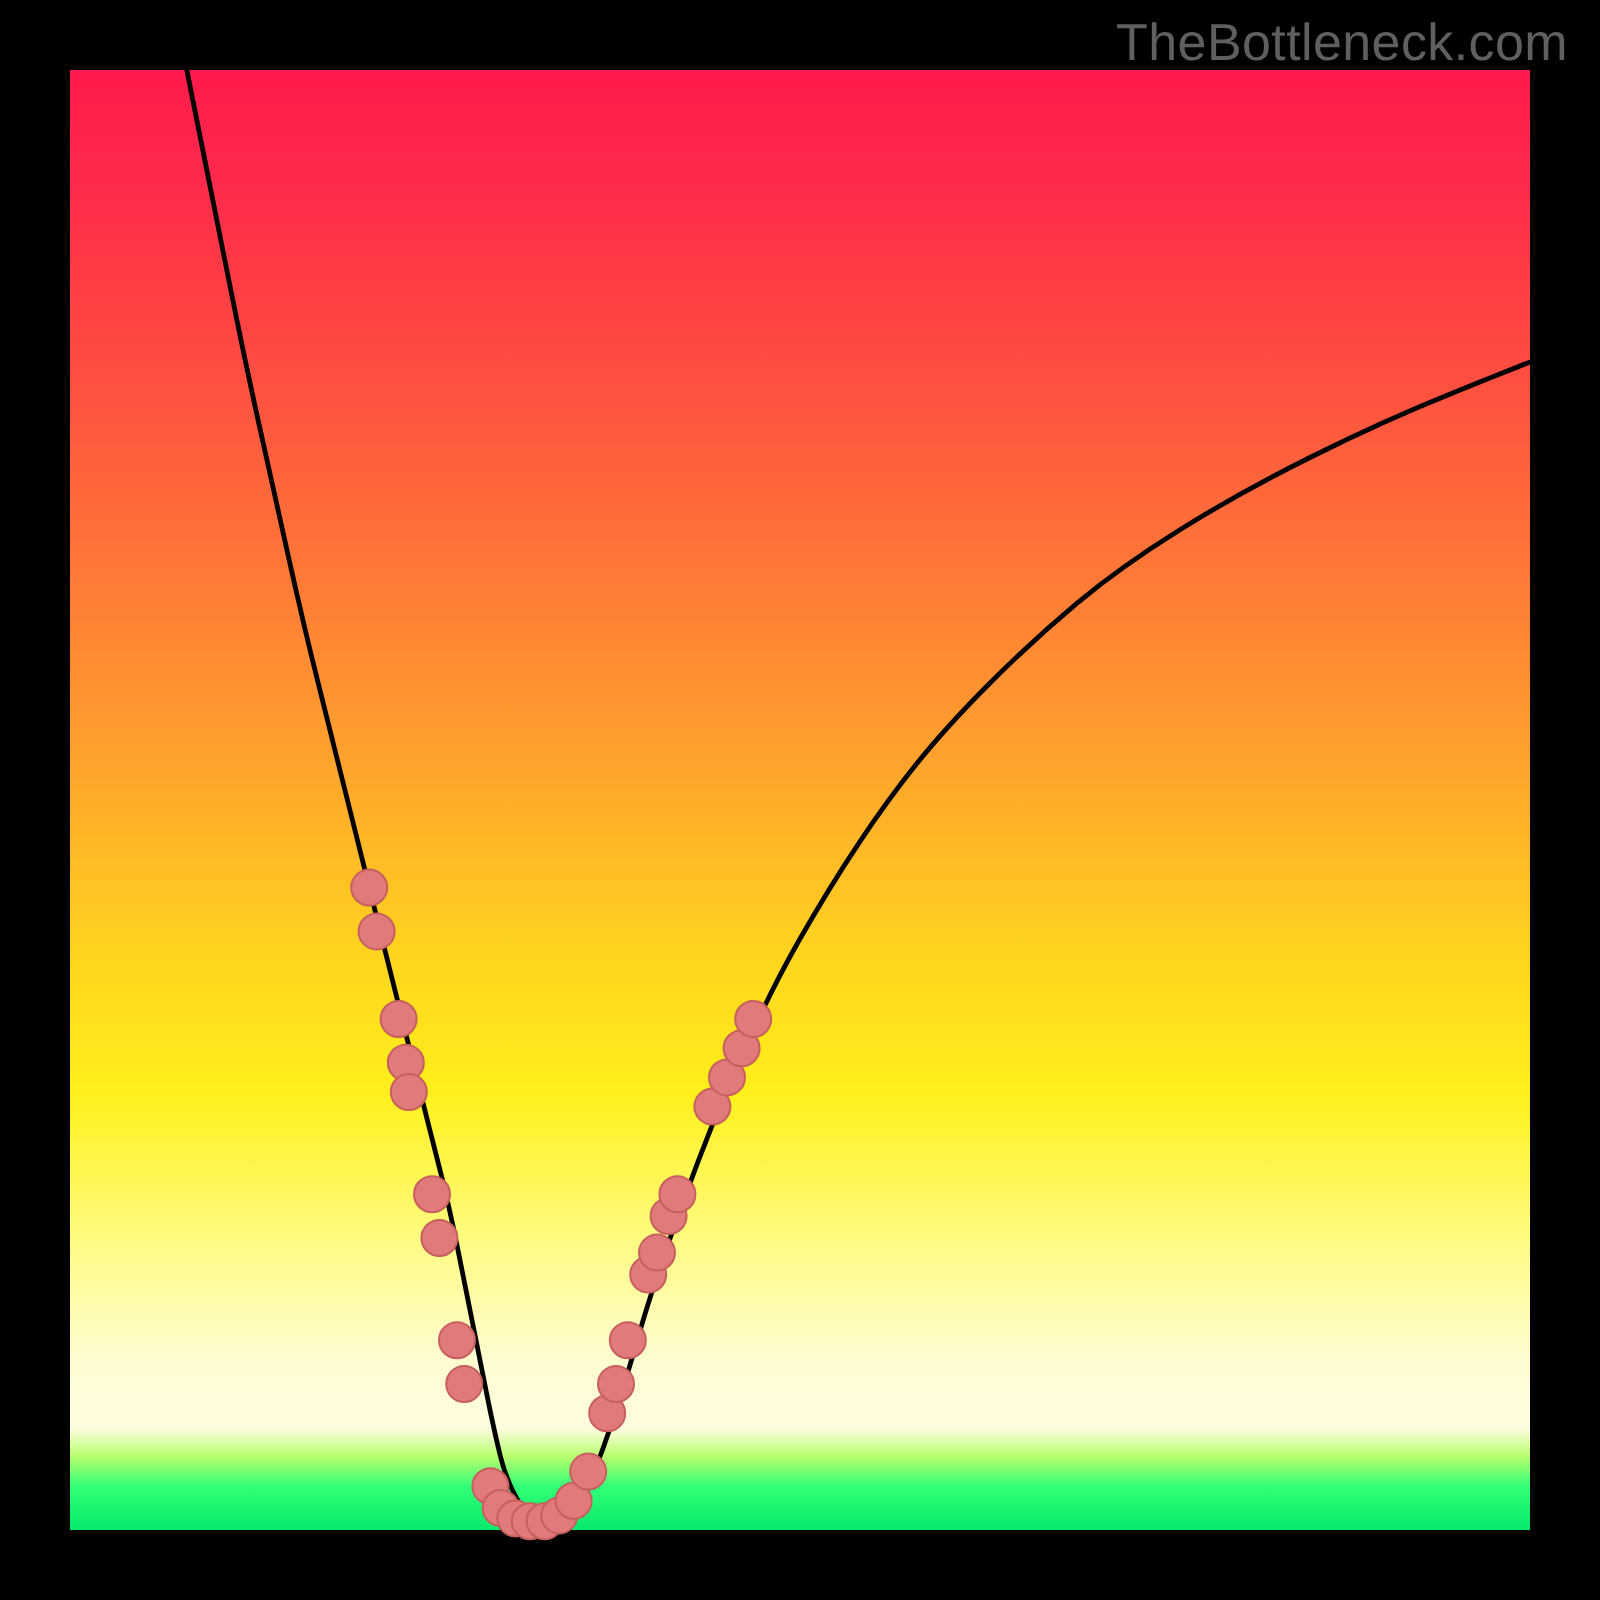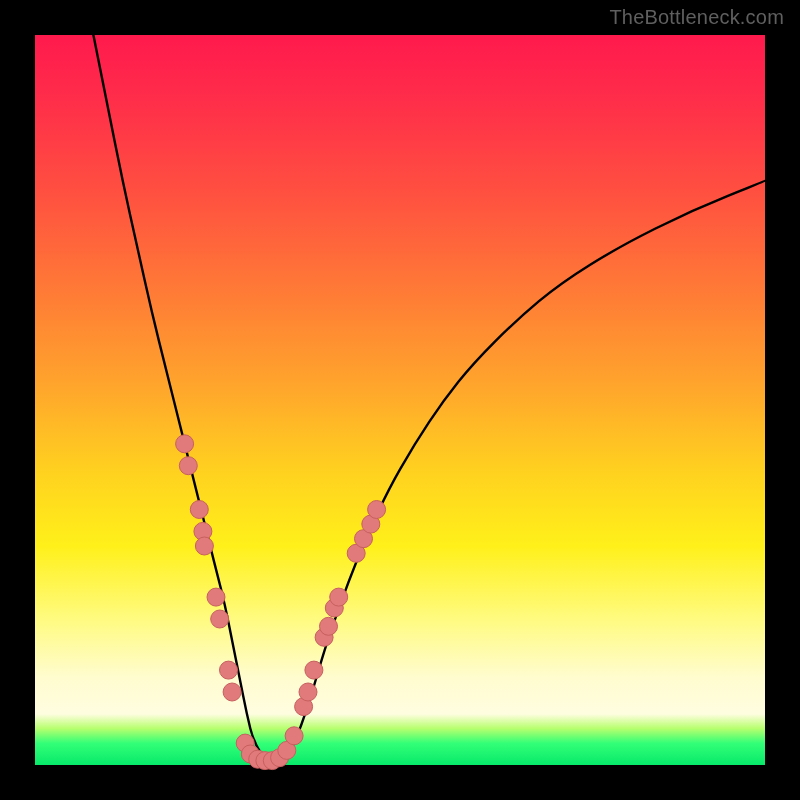--- a/index.html
+++ b/index.html
@@ -40,21 +40,21 @@
       #b7ff6e 95%,
       #33ff77 97%,
       #07e96a 100%
     );
   }
   .watermark {
     position: absolute;
     top: 6px;
     right: 16px;
     color: #5f5f5f;
-    font-size: 20px;
+    font-size: 26px;
     letter-spacing: 0.2px;
     font-weight: 400;
     user-select: none;
   }
   svg.curve {
     position: absolute;
     left: 0;
     top: 0;
     width: 730px;
     height: 730px;

